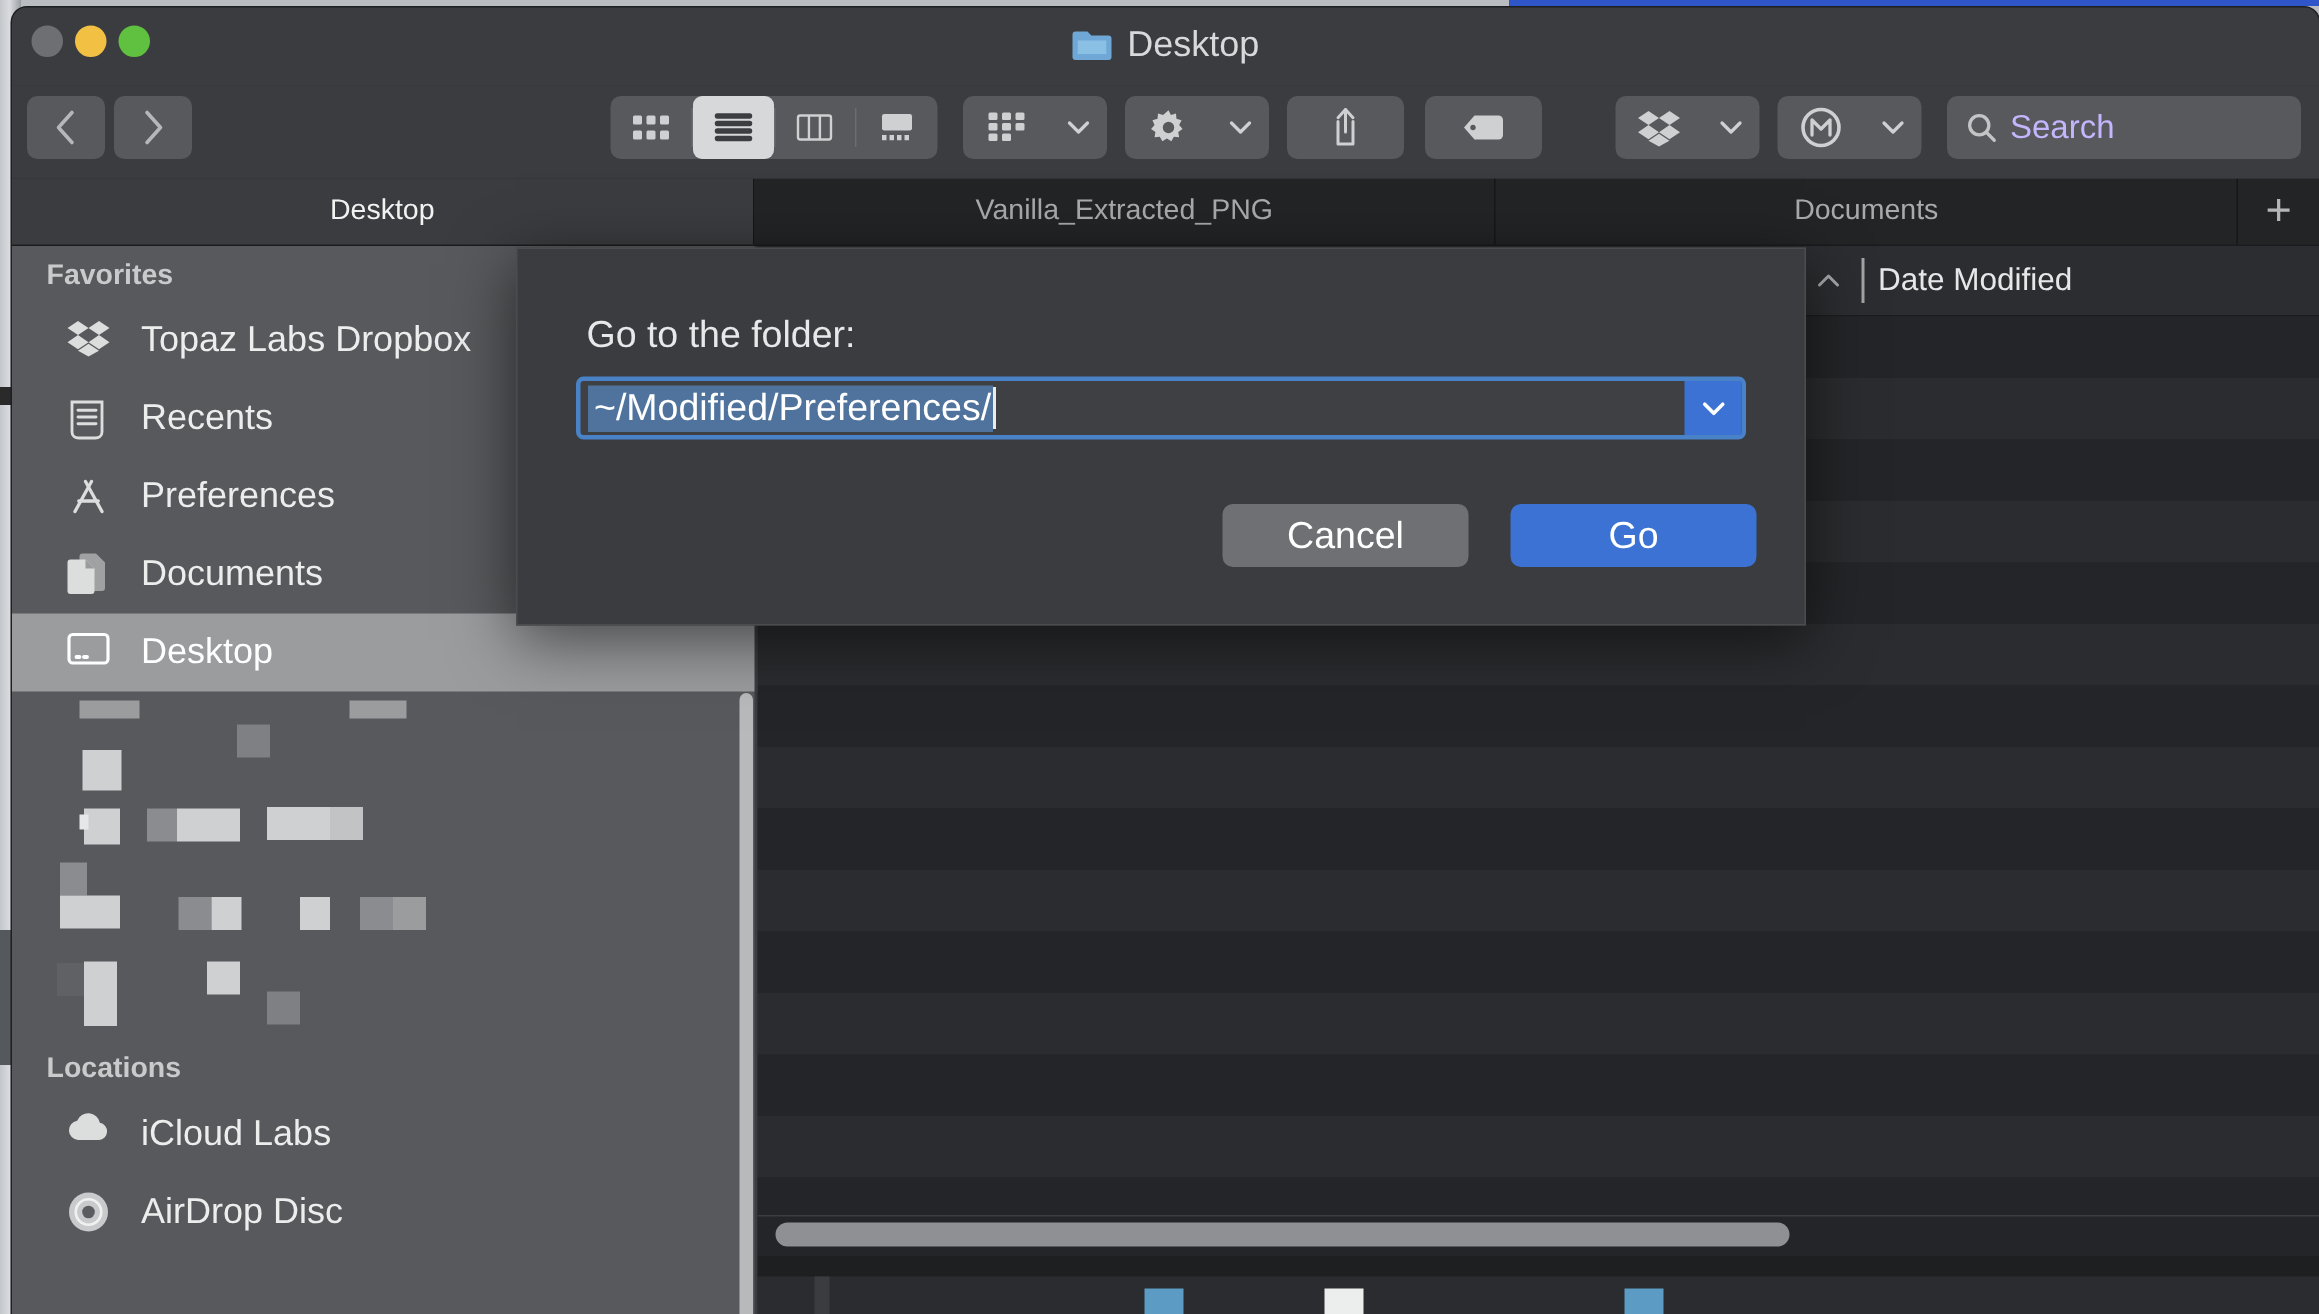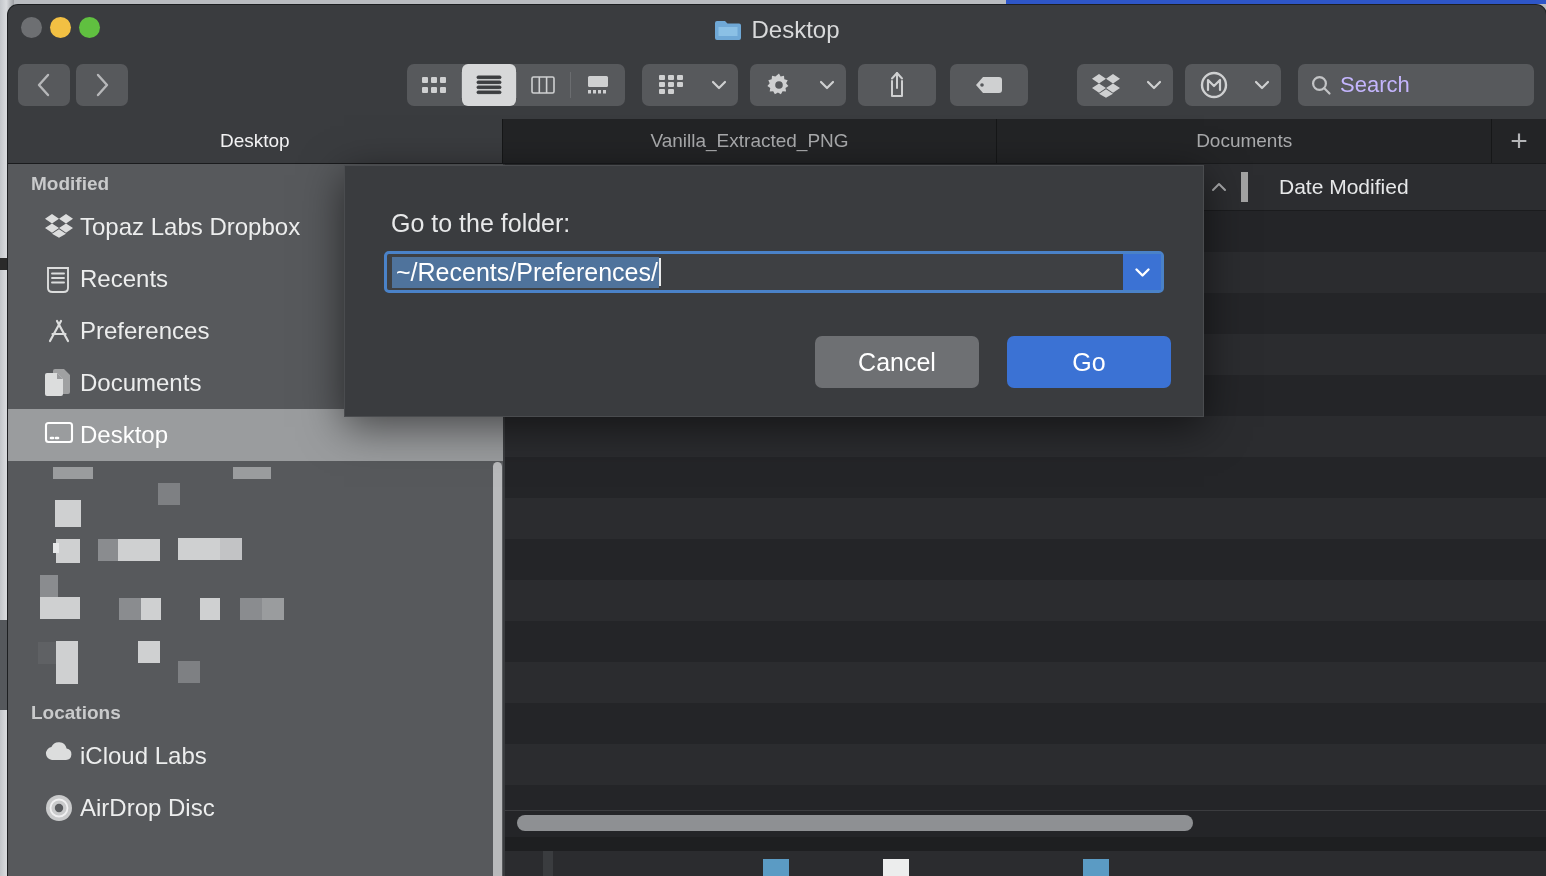--- a/index.html
+++ b/index.html
@@ -148,21 +148,21 @@
     width: 497px;
     background: #57595c;
     position: relative;
     overflow: hidden;
   }
   .sb-header {
     font-size: 19px; font-weight: bold; color: #c9cacb;
     padding: 9px 0 6px 23px;
   }
   .sb-item {
-    display: flex; align-items: center; gap: 6px;
+    display: flex; align-items: center; gap: 20px;
     height: 52px; padding-left: 36px;
     font-size: 24px; color: #eceded;
   }
   .sb-item.selected { background: #9a9c9e; color: #ffffff; }
   .sb-icon { width: 30px; height: 30px; flex: none; color: #d4d5d6; }
 
   #sidebar-scrollbar {
     position: absolute; right: 3px; top: 298px;
     width: 9px; height: 430px;
     background: #b8b9bb; border-radius: 5px;
@@ -186,22 +186,22 @@
   #col-headers {
     display: flex; height: 46px;
     background: #2c2d30;
     border-bottom: 1px solid #1b1c1e;
     align-items: center;
   }
   #col-name-spacer { width: 692px; }
   .col-sort-chevron { width: 44px; text-align: center; color: #a7a8aa; font-size: 17px; }
   .col-head {
     font-size: 21px; color: #e6e7e8;
-    border-left: 7px solid #a3a3a3;
-    padding-left: 31px; height: 30px; line-height: 30px;
+    border-left: 2px solid #a3a3a3;
+    padding-left: 9px; height: 30px; line-height: 30px;
   }
   .file-row { height: 41px; }
   .file-row.odd  { background: #242528; }
   .file-row.even { background: #2b2c2f; }
 
   #hscroll-track {
     position: absolute; left: 0; right: 0; bottom: 58px; height: 26px;
     background: #242528;
     border-top: 1px solid #3b3c3f;
   }
@@ -255,21 +255,21 @@
   }
   #goto-chevron {
     position: absolute; right: 0; top: 0;
     width: 38px; height: 36px;
     background: #3b72d4;
     display: flex; align-items: center; justify-content: center;
     color: #ffffff; font-size: 18px;
   }
   #goto-cancel, #goto-go {
     position: absolute; top: 170px;
-    height: 52px; border-radius: 7px;
+    height: 42px; border-radius: 7px;
     display: flex; align-items: center; justify-content: center;
     font-size: 25px; color: #ffffff; text-align: right;
   }
   #goto-cancel { left: 470px; width: 164px; background: #6e7073; }
   #goto-go     { left: 662px; width: 164px; background: #3b72d4; }
 
   .svg-ic { display: block; }
 </style>
 </head>
 <body>
@@ -459,21 +459,21 @@
     </div>
     <div id="new-tab-btn">
       <span>+</span>
     </div>
   </div>
 
   <div id="body-split">
 
     <div id="sidebar">
 
-      <div class="sb-header">Modified</div>
+      <div class="sb-header">Favorites</div>
 
       <div class="sb-item">
         <span class="sb-icon">
           <svg class="svg-ic" width="30" height="28" viewBox="0 0 30 28" fill="#dcdddd">
             <path d="M8 2 1 6.7l7 4.7 7-4.7zM22 2l-7 4.7 7 4.7 7-4.7zM1 16.1l7-4.7 7 4.7-7 4.7zM22 11.4l-7 4.7 7 4.7 7-4.7z"></path>
             <path d="M8 21.8l7-4.6 7 4.6-7 3.9z"></path>
           </svg>
         </span>
         <span>Topaz Labs Dropbox</span>
       </div>
@@ -616,21 +616,21 @@
         <div class="under-chip" style="left:378px; background:#eceded;"></div>
         <div class="under-chip" style="left:578px; background:#5b9bc4;"></div>
       </div>
     </div>
   </div>
 
   <div id="goto-dialog">
     <div id="goto-label">Go to the folder:</div>
 
     <div id="goto-combo">
-      <span id="goto-combo-value">~/Recents/Preferences/</span>
+      <span id="goto-combo-value">~/Modified/Preferences/</span>
       <span id="goto-caret"></span>
       <span id="goto-chevron">
         <svg class="svg-ic" width="17" height="11" viewBox="0 0 17 11" fill="none" stroke="#ffffff" stroke-width="2.4" stroke-linecap="round" stroke-linejoin="round">
             <polyline points="2.5,2.5 8.5,8.5 14.5,2.5"></polyline>
           </svg>
       </span>
     </div>
 
     <div id="goto-cancel">Cancel</div>
     <div id="goto-go">Go</div>

